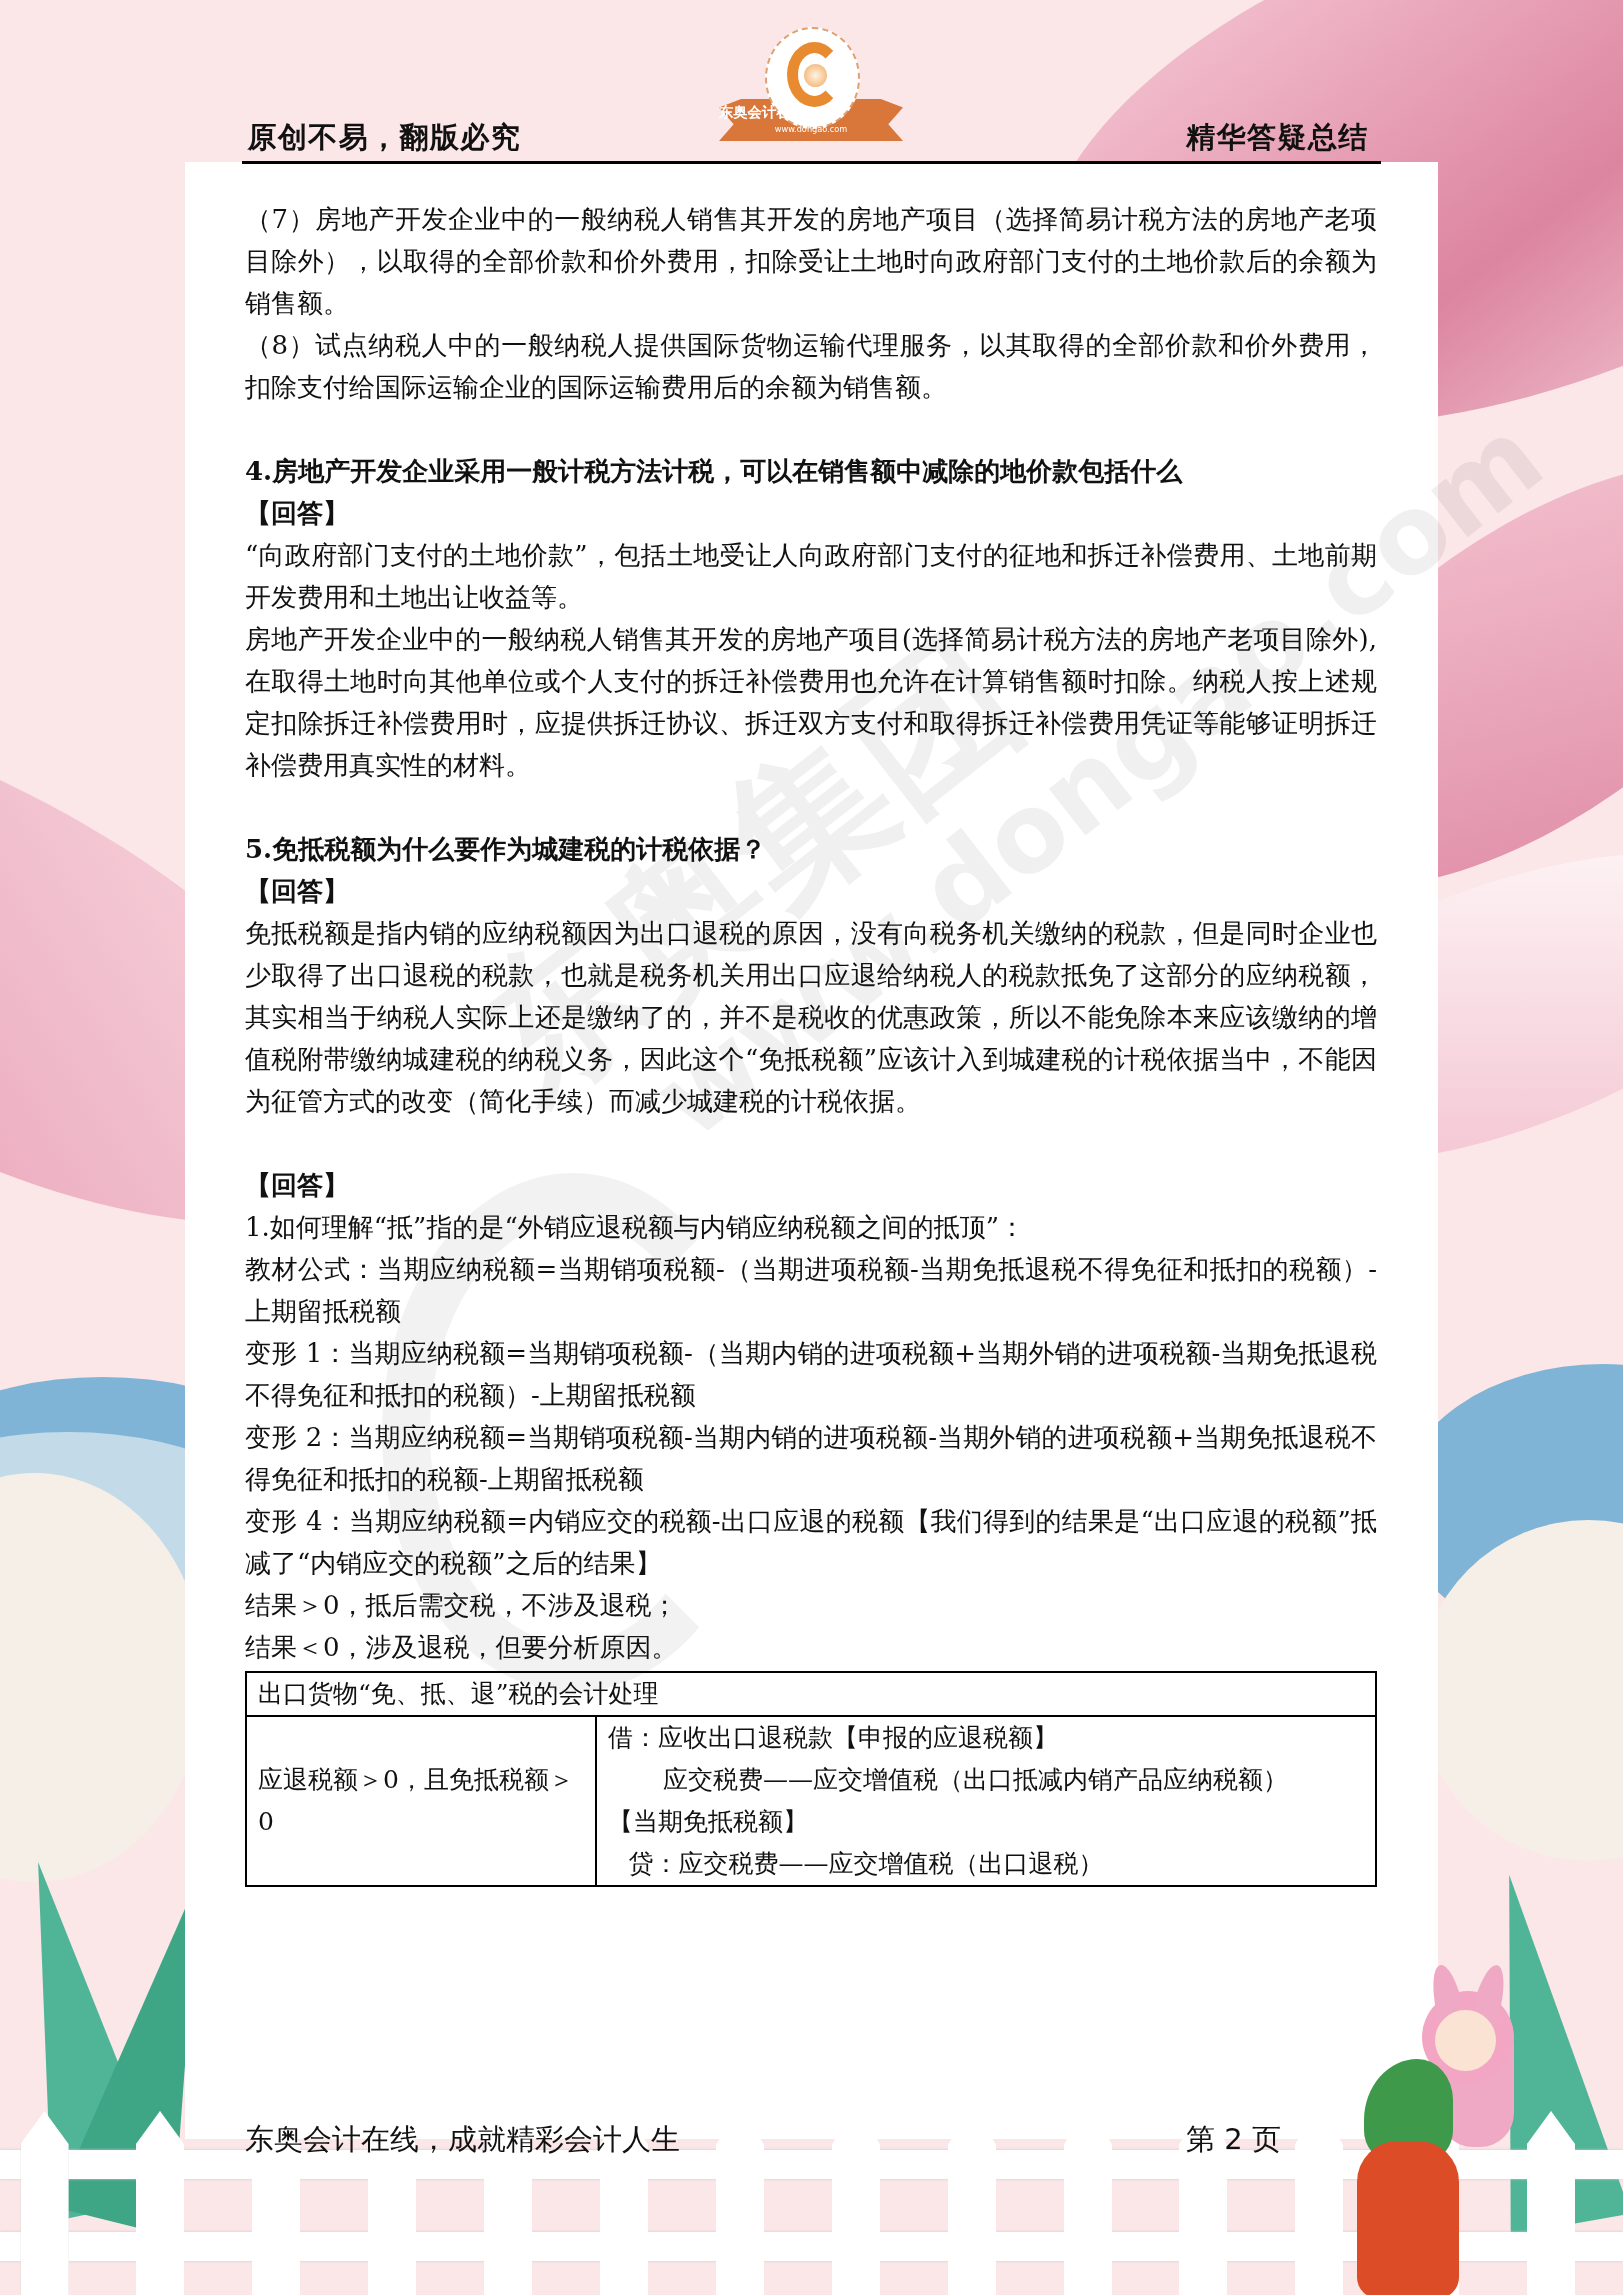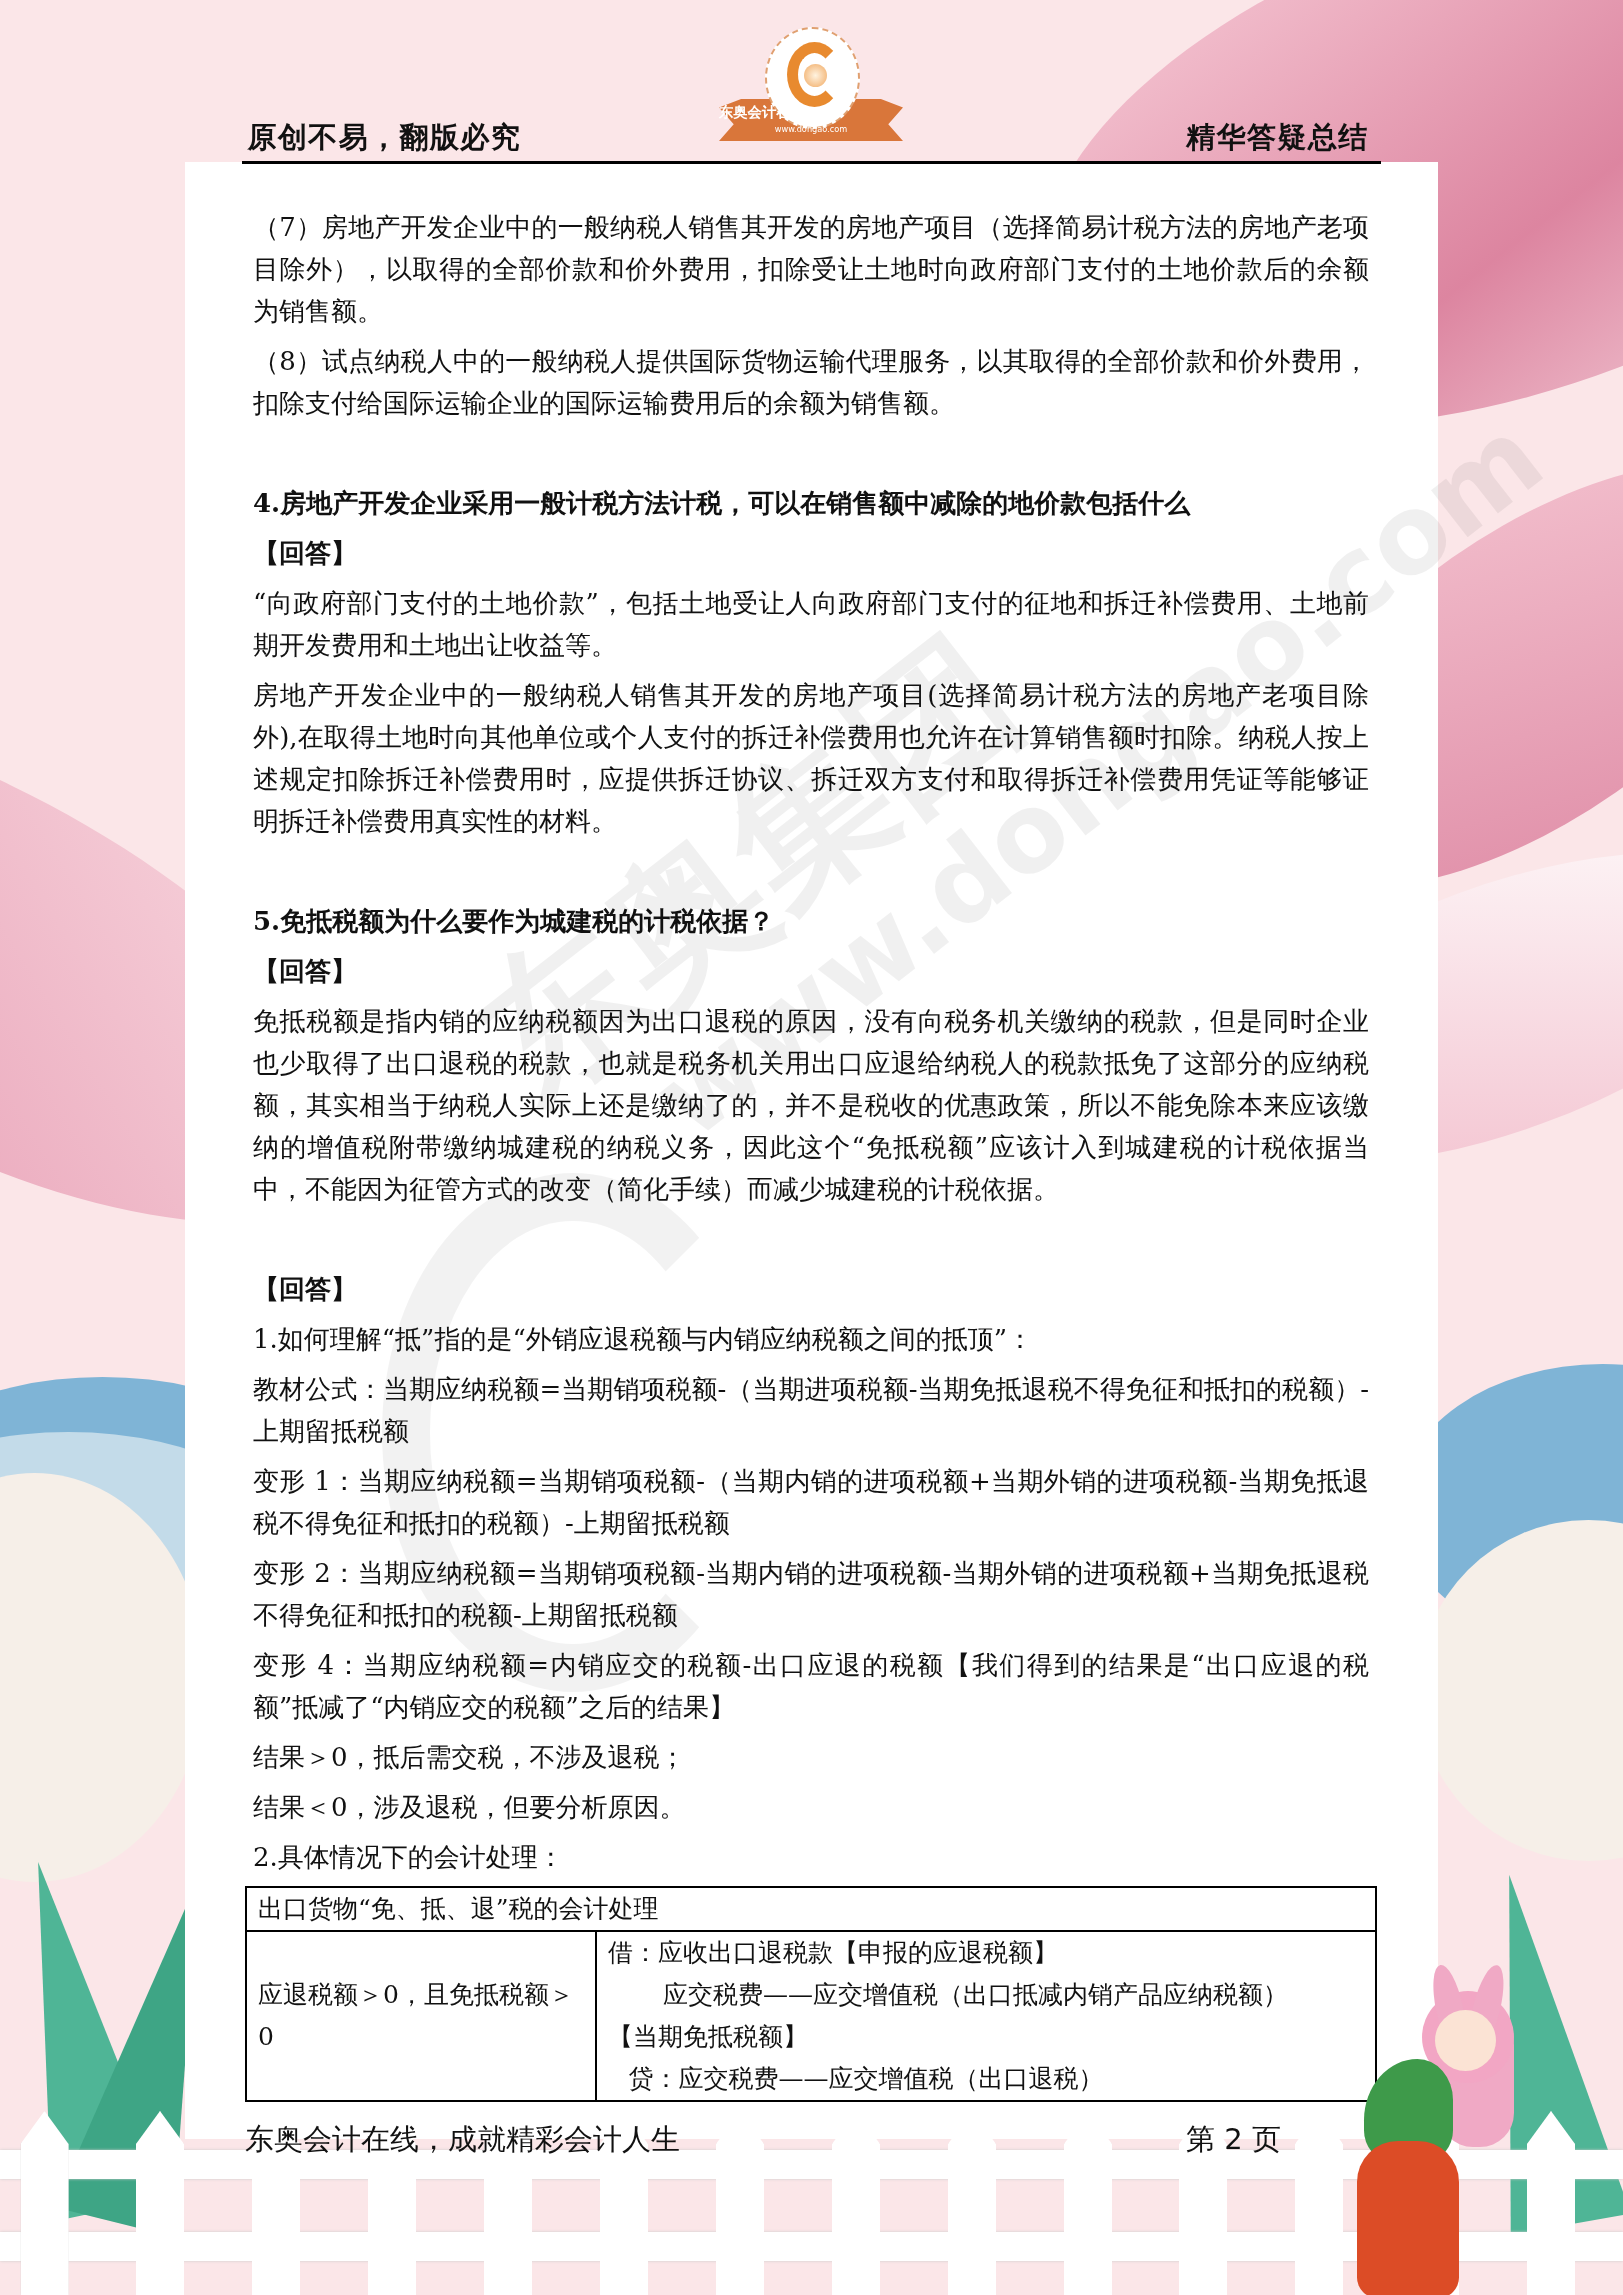--- a/index.html
+++ b/index.html
@@ -24,21 +24,21 @@
   .header .l{left:5.5px;} .header .r{right:12.3px;}
   .logo{position:absolute;left:719px;top:27px;width:184px;height:126px;}
   .logo .disc{position:absolute;left:46px;top:0;width:95px;height:102px;border-radius:50%;background:#fff;border:2px dashed #e0a070;box-sizing:border-box;}
   .logo .d{position:absolute;left:68px;top:15px;width:55px;height:65px;border-radius:50%;border:11px solid #e88a2f;border-right-color:transparent;box-sizing:border-box;}
   .logo .dot{position:absolute;left:85px;top:37px;width:23px;height:23px;border-radius:50%;background:radial-gradient(#fff3e0,#f0a860);}
   .logo .band{position:absolute;left:0;top:72px;width:184px;height:42px;background:#d9763a;clip-path:polygon(0 20%,12% 0,88% 0,100% 20%,92% 60%,100% 100%,0 100%,8% 60%);}
   .logo .bt{position:absolute;left:0;top:76px;width:184px;color:#fff;font-size:14.3px;font-weight:bold;font-family:"DejaVu Sans",sans-serif;}
   .logo .bu{position:absolute;left:0;top:97px;width:184px;text-align:center;color:#fff;font-size:8.2px;font-family:"DejaVu Sans",sans-serif;}
 
   .content{position:absolute;left:245px;top:198px;width:1132px;font-size:26px;line-height:42px;}
-  .content p{margin:8px;text-align:justify;}
+  .content p{margin:0;text-align:justify;}
   .gap{height:42px;}
   .q{font-weight:bold;}
   table.acct{border-collapse:collapse;width:1132px;margin-top:2.7px;font-size:25px;line-height:42px;}
   table.acct td{border:2px solid #000;padding:0 11px;vertical-align:middle;}
   table.acct td.title{text-align:left;height:42px;}
   table.acct td.cond{width:326px;margin-left:40px;}
   .ind1{padding-left:55px;} .ind2{padding-left:20.5px;}
 
   .footer{position:absolute;left:245px;top:2120px;width:1036px;font-size:29px;font-weight:normal;font-family:"DejaVu Sans","Liberation Sans",sans-serif;}
   .footer .pg{position:absolute;right:0;top:0;}
@@ -130,21 +130,20 @@
   <div class="gap"></div>
 
   <p class="q">【回答】</p>
   <p>1.如何理解“抵”指的是“外销应退税额与内销应纳税额之间的抵顶”：</p>
   <p>教材公式：当期应纳税额=当期销项税额-（当期进项税额-当期免抵退税不得免征和抵扣的税额）-上期留抵税额</p>
   <p>变形 1：当期应纳税额=当期销项税额-（当期内销的进项税额+当期外销的进项税额-当期免抵退税不得免征和抵扣的税额）-上期留抵税额</p>
   <p>变形 2：当期应纳税额=当期销项税额-当期内销的进项税额-当期外销的进项税额+当期免抵退税不得免征和抵扣的税额-上期留抵税额</p>
   <p>变形 4：当期应纳税额=内销应交的税额-出口应退的税额【我们得到的结果是“出口应退的税额”抵减了“内销应交的税额”之后的结果】</p>
   <p>结果＞0，抵后需交税，不涉及退税；</p>
   <p>结果＜0，涉及退税，但要分析原因。</p>
-  <p>2.具体情况下的会计处理：</p>
 
   <table class="acct">
     <tbody>
         <tr>
       <td class="title" colspan="2">出口货物“免、抵、退”税的会计处理</td>
     </tr>
     <tr>
       <td class="cond">应退税额＞0，且免抵税额＞0</td>
       <td>
         <div>借：应收出口退税款【申报的应退税额】</div>

